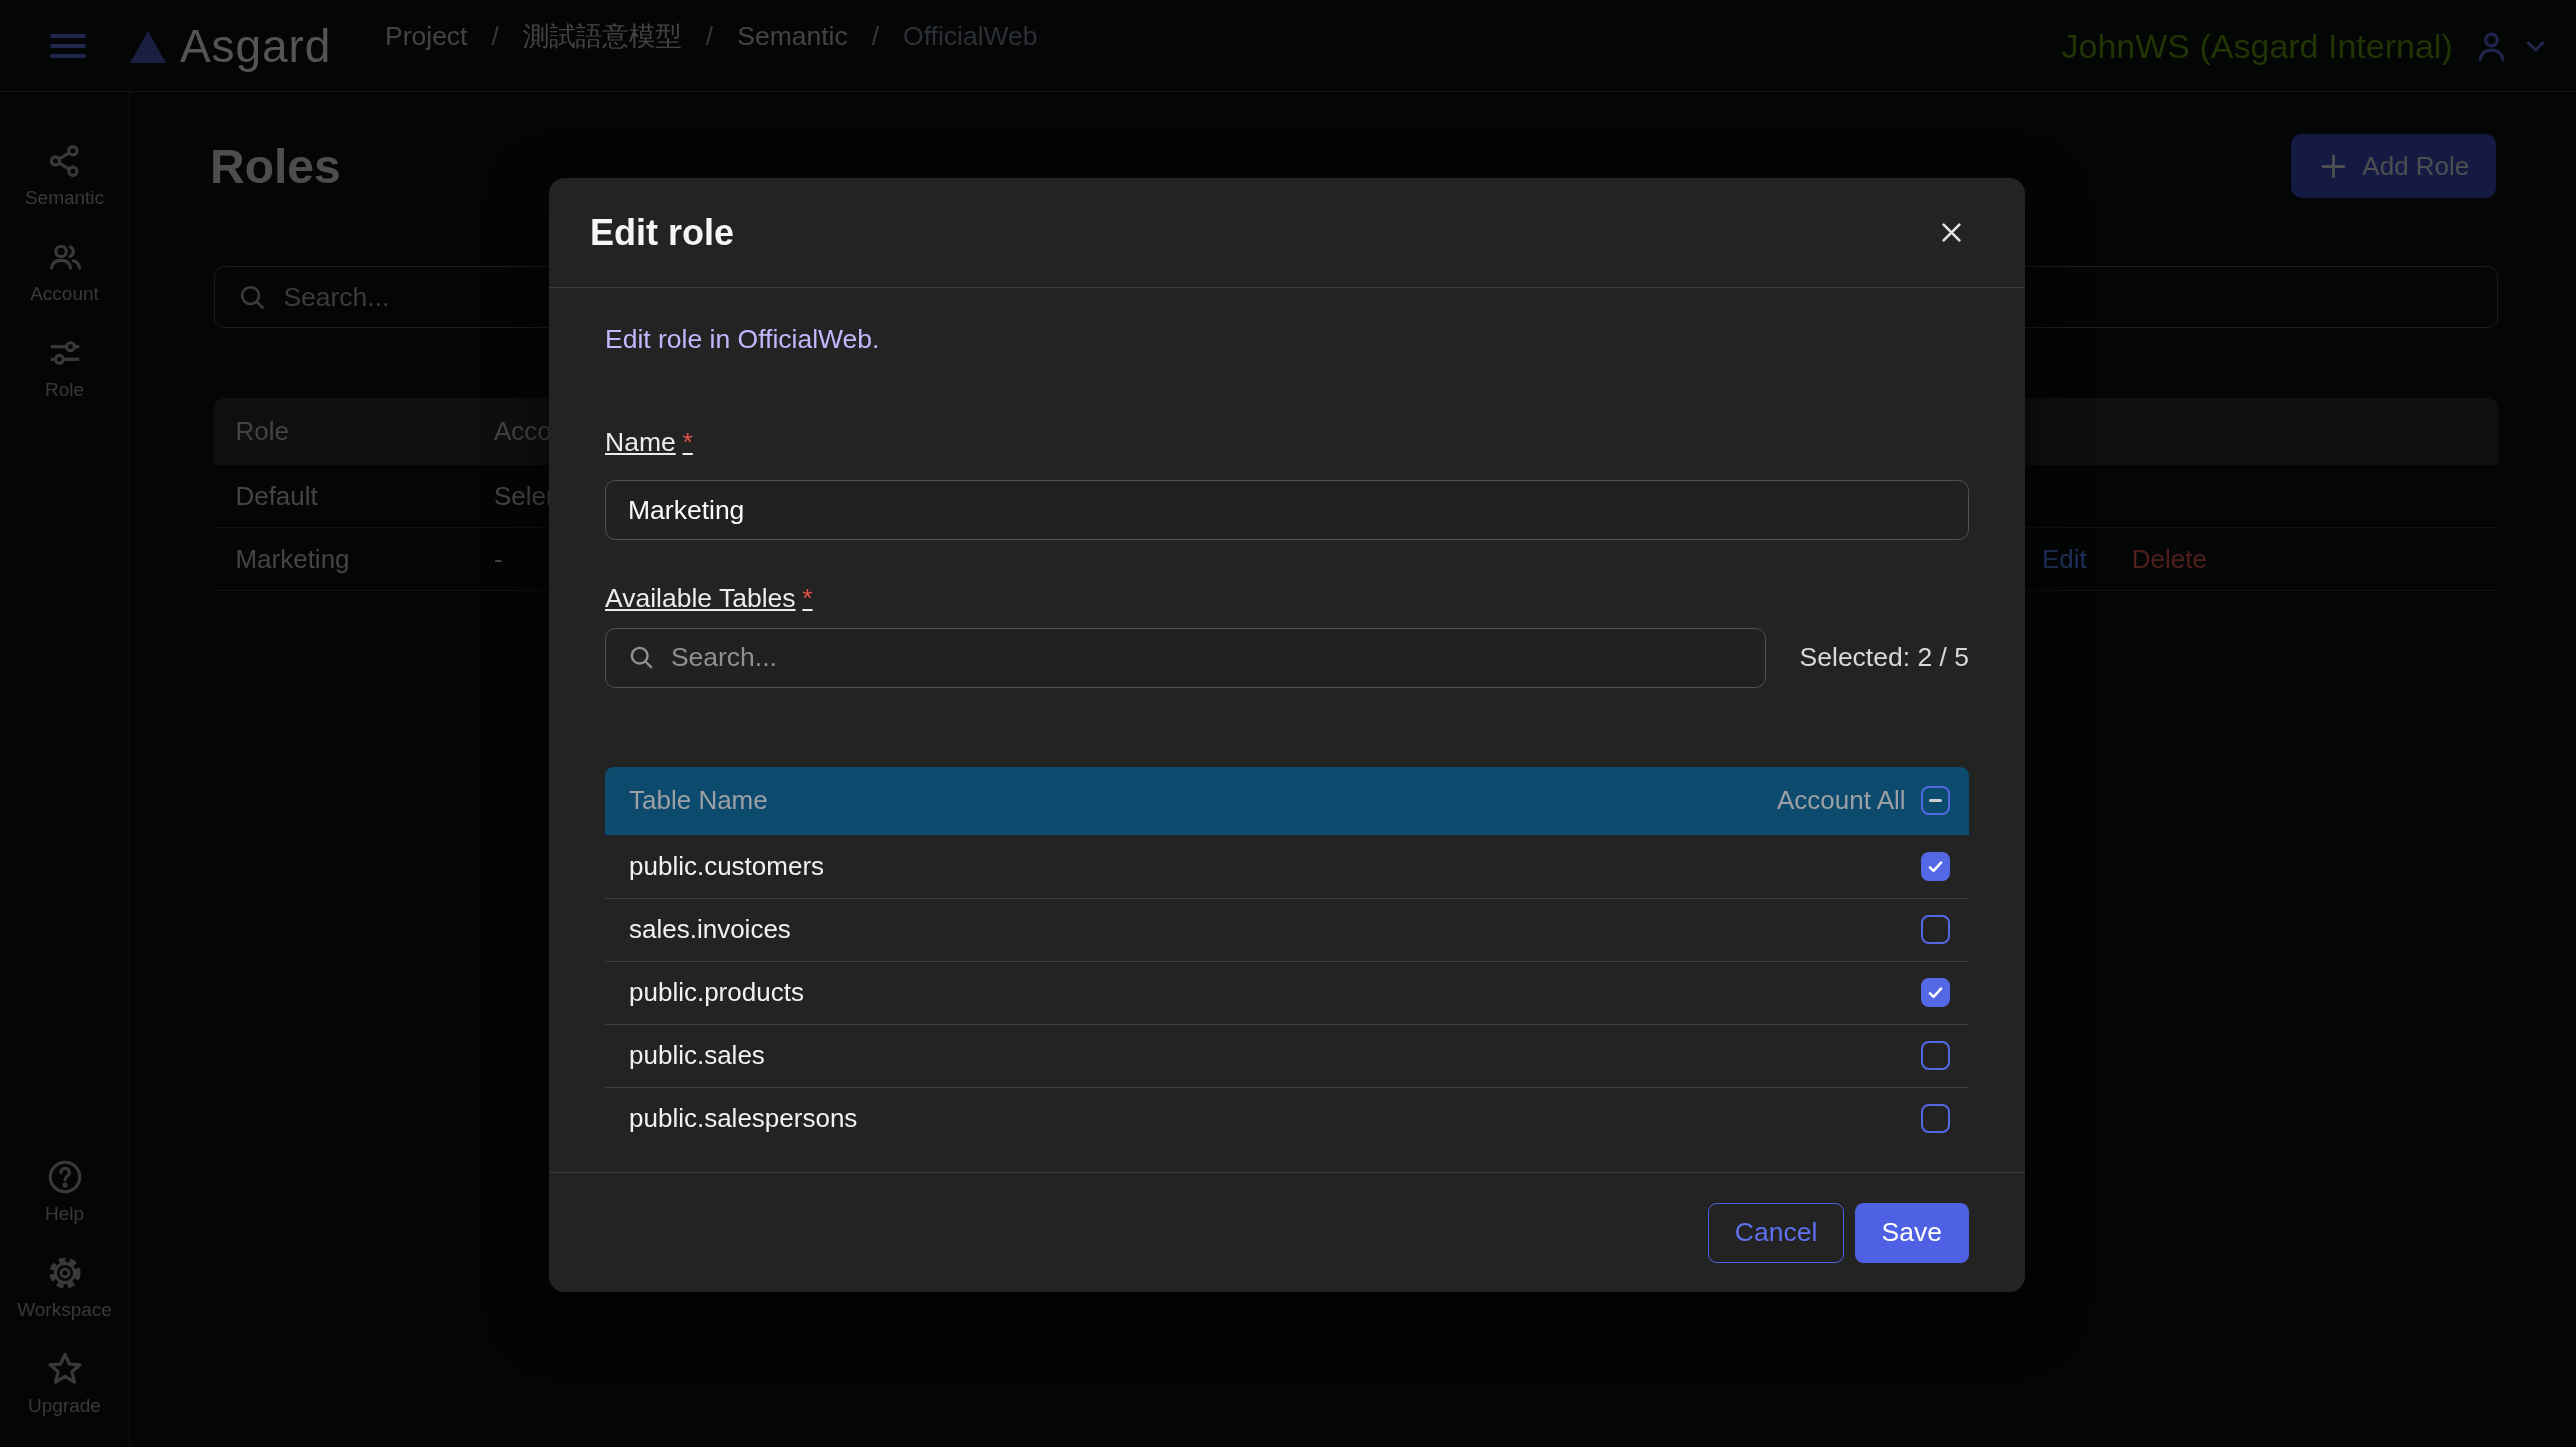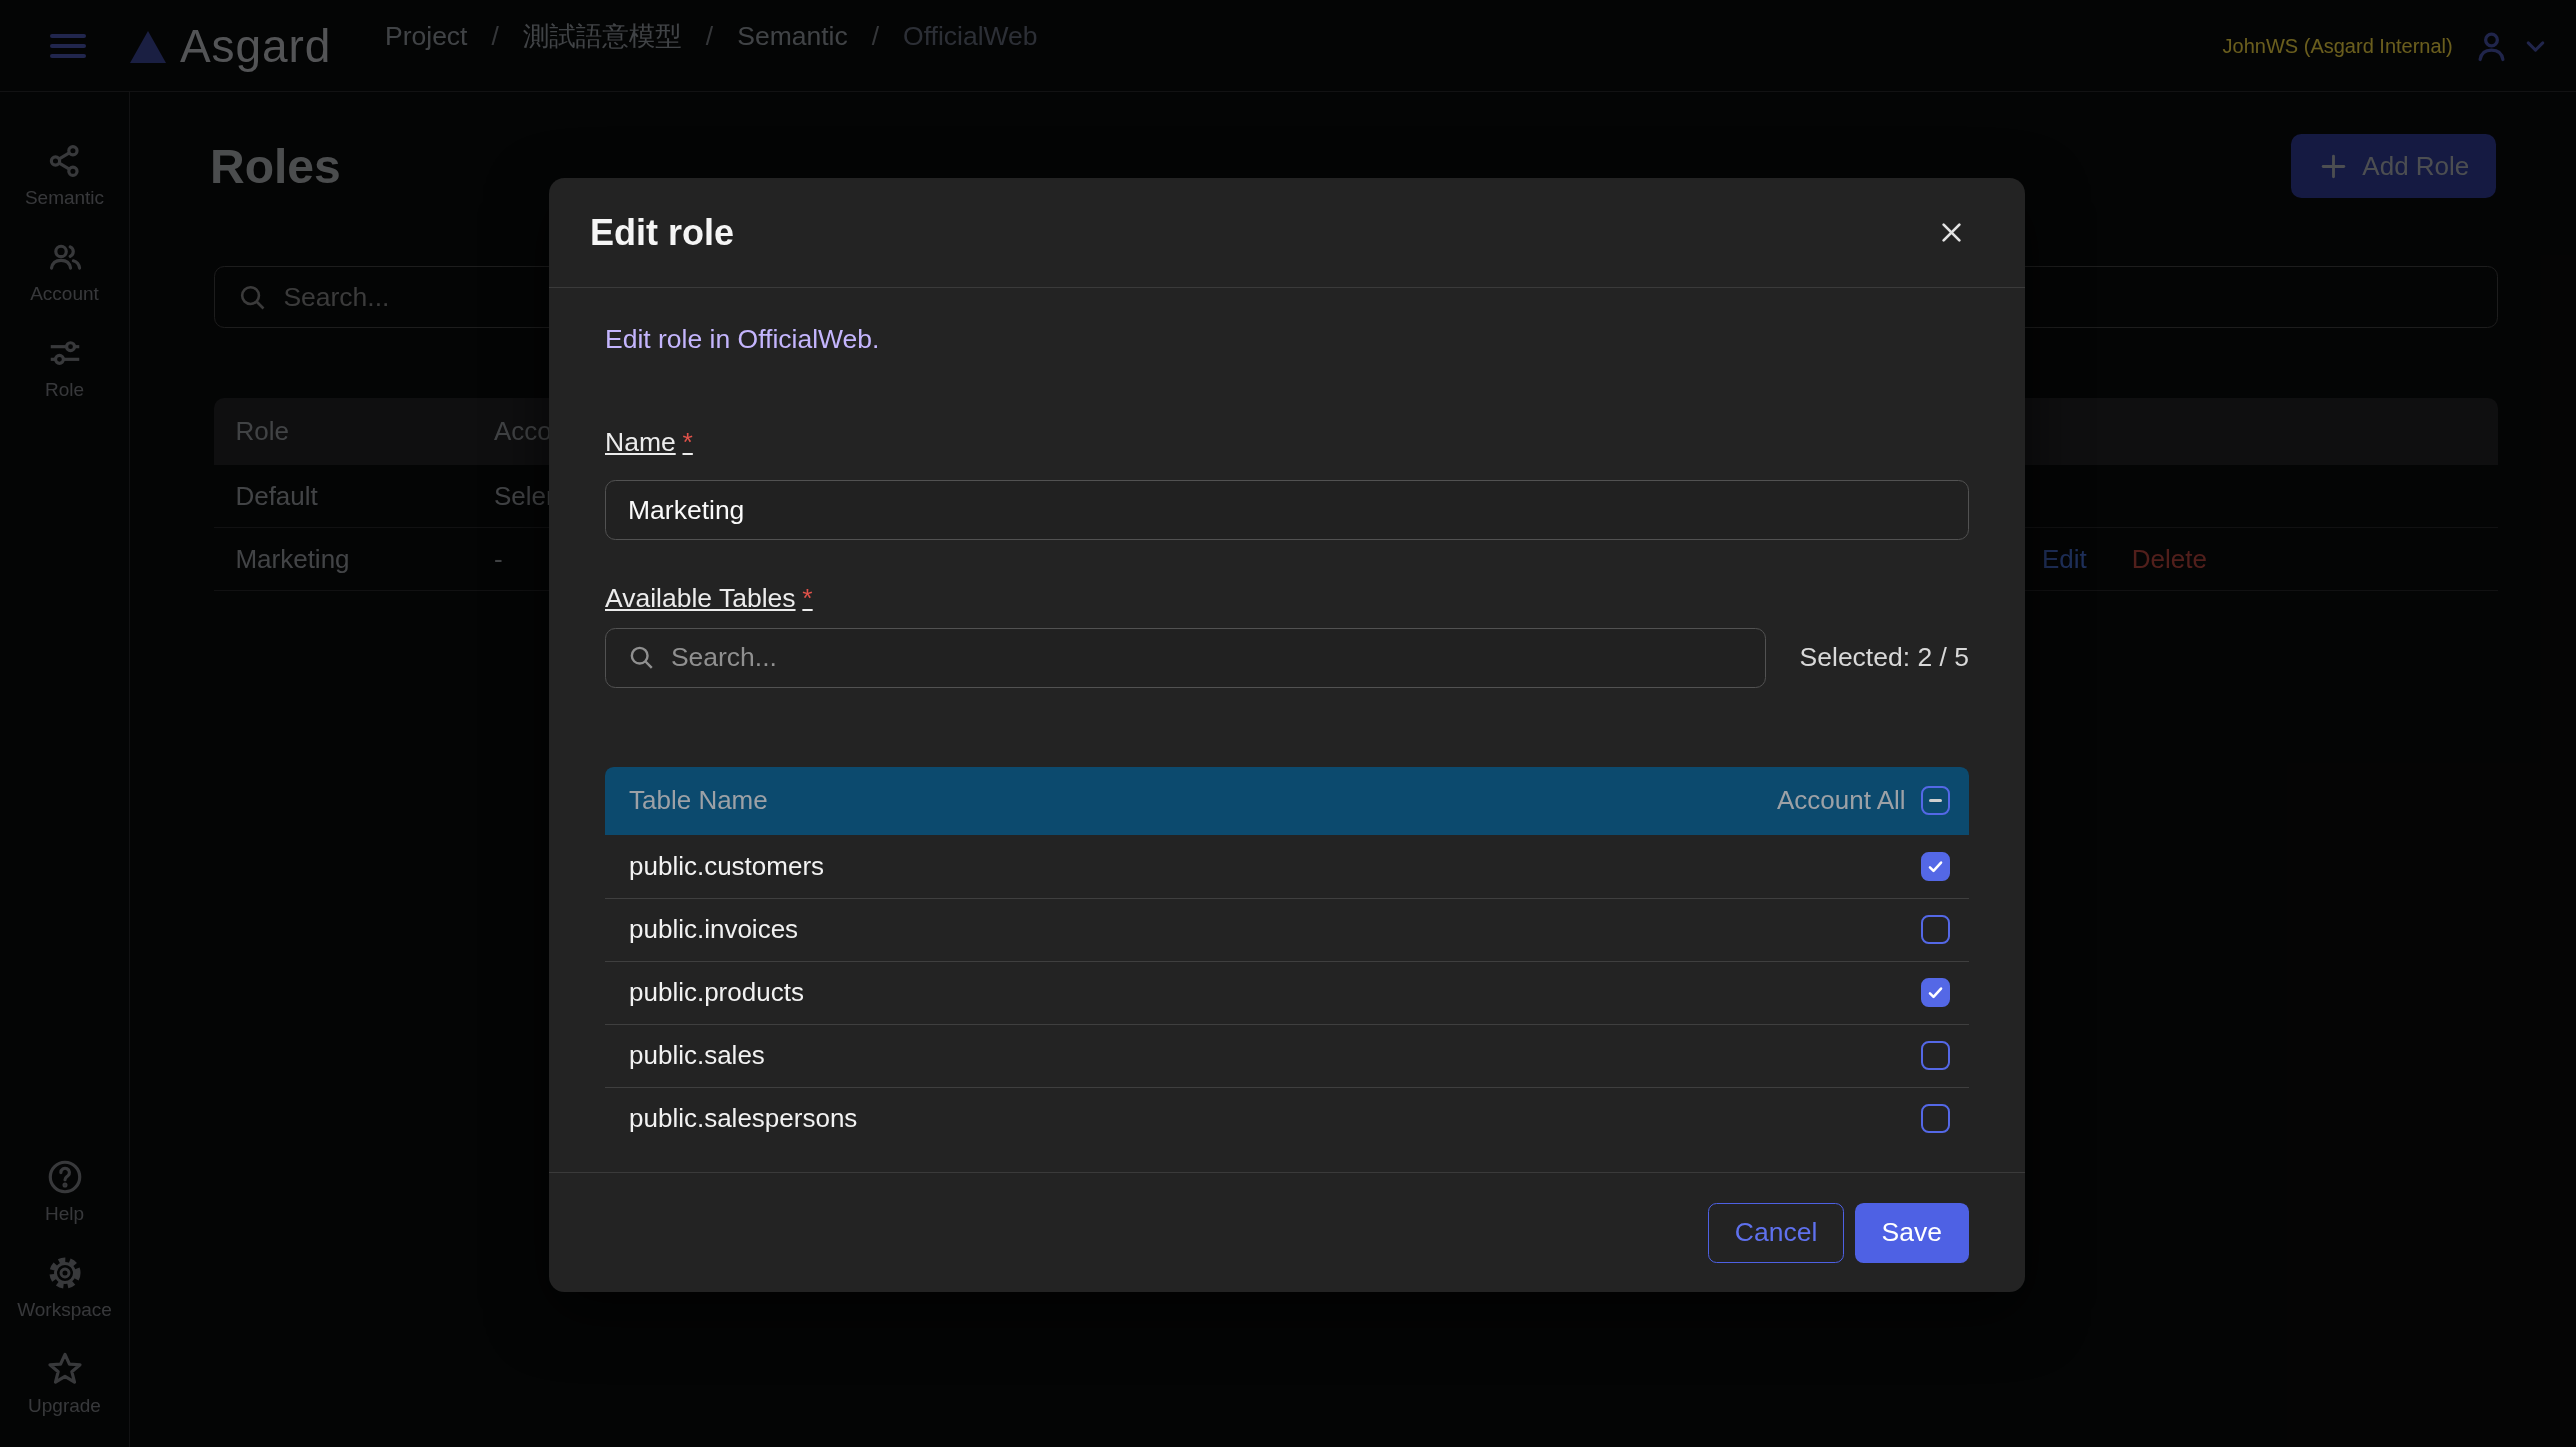--- a/index.html
+++ b/index.html
@@ -10,21 +10,21 @@
   .app-header { position:absolute; top:0; left:0; right:0; height:92px; border-bottom:0.9px solid #2c2c2e; }
   .hamburger { position:absolute; left:50px; top:34px; width:36px; height:24px; display:flex; flex-direction:column; justify-content:space-between; cursor:pointer; }
   .hamburger span { display:block; height:4.3px; border-radius:2.6px; background:#4f5cb8; }
   .logo-tri { position:absolute; left:130px; top:31px; width:0; height:0; border-left:18px solid transparent; border-right:18px solid transparent; border-bottom:32px solid #3f4a9e; }
   .logo-text { position:absolute; left:180px; top:0; height:92px; display:flex; align-items:center; font-size:46px; font-weight:500; color:#c5c8cc; letter-spacing:0.9px; }
   .breadcrumb { position:absolute; left:385px; top:0; height:72px; display:flex; align-items:center; gap:24px; font-size:26.5px; color:#9aa0a6; }
   .breadcrumb .sep { color:#7d8288; }
   .breadcrumb .crumb { cursor:pointer; }
   .breadcrumb .crumb.current { color:#6a7180; cursor:default; }
   .user-menu { position:absolute; right:26px; top:0; height:92px; display:flex; align-items:center; gap:19px; cursor:pointer; }
-  .user-name { font-size:20px; color:#fde047; }
+  .user-name { font-size:34px; color:#4d7c0f; }
   .user-icons { display:flex; align-items:center; gap:10.3px; color:#4d59b4; }
 
   .sidebar { position:absolute; top:92px; left:0; bottom:0; width:130px; border-right:0.9px solid #2c2c2e; display:flex; flex-direction:column; }
   .side-group-top { display:flex; flex-direction:column; gap:17px; margin-top:44px; }
   .side-group-bottom { margin-top:auto; display:flex; flex-direction:column; gap:17px; margin-bottom:24px; }
   .side-item { height:79px; display:flex; flex-direction:column; align-items:center; justify-content:center; gap:6.8px; color:#85888d; cursor:pointer; }
   .side-item .lbl { font-size:19px; color:#84878c; }
 
   .page-title { position:absolute; left:210px; top:139px; font-size:48px; font-weight:bold; color:#b4b7ba; }
   .add-role-btn { position:absolute; left:2291px; top:134px; width:205px; height:64px; border-radius:10.3px; background:#323e9e; display:flex; align-items:center; justify-content:center; gap:13.7px; font-size:26px; color:#b6bac0; cursor:pointer; }
@@ -274,21 +274,21 @@
         </div>
         <div class="m-row">
           <span>public.customers</span>
           <span class="checkbox checked">
             <svg width="19" height="19" viewBox="0 0 24 24" fill="none" stroke="#ffffff" stroke-width="3.2" stroke-linecap="round" stroke-linejoin="round">
                 <path d="M5 13l4.5 4.5L19 7"></path>
               </svg>
           </span>
         </div>
         <div class="m-row">
-          <span>public.invoices</span>
+          <span>sales.invoices</span>
           <span class="checkbox"></span>
         </div>
         <div class="m-row">
           <span>public.products</span>
           <span class="checkbox checked">
             <svg width="19" height="19" viewBox="0 0 24 24" fill="none" stroke="#ffffff" stroke-width="3.2" stroke-linecap="round" stroke-linejoin="round">
                 <path d="M5 13l4.5 4.5L19 7"></path>
               </svg>
           </span>
         </div>

